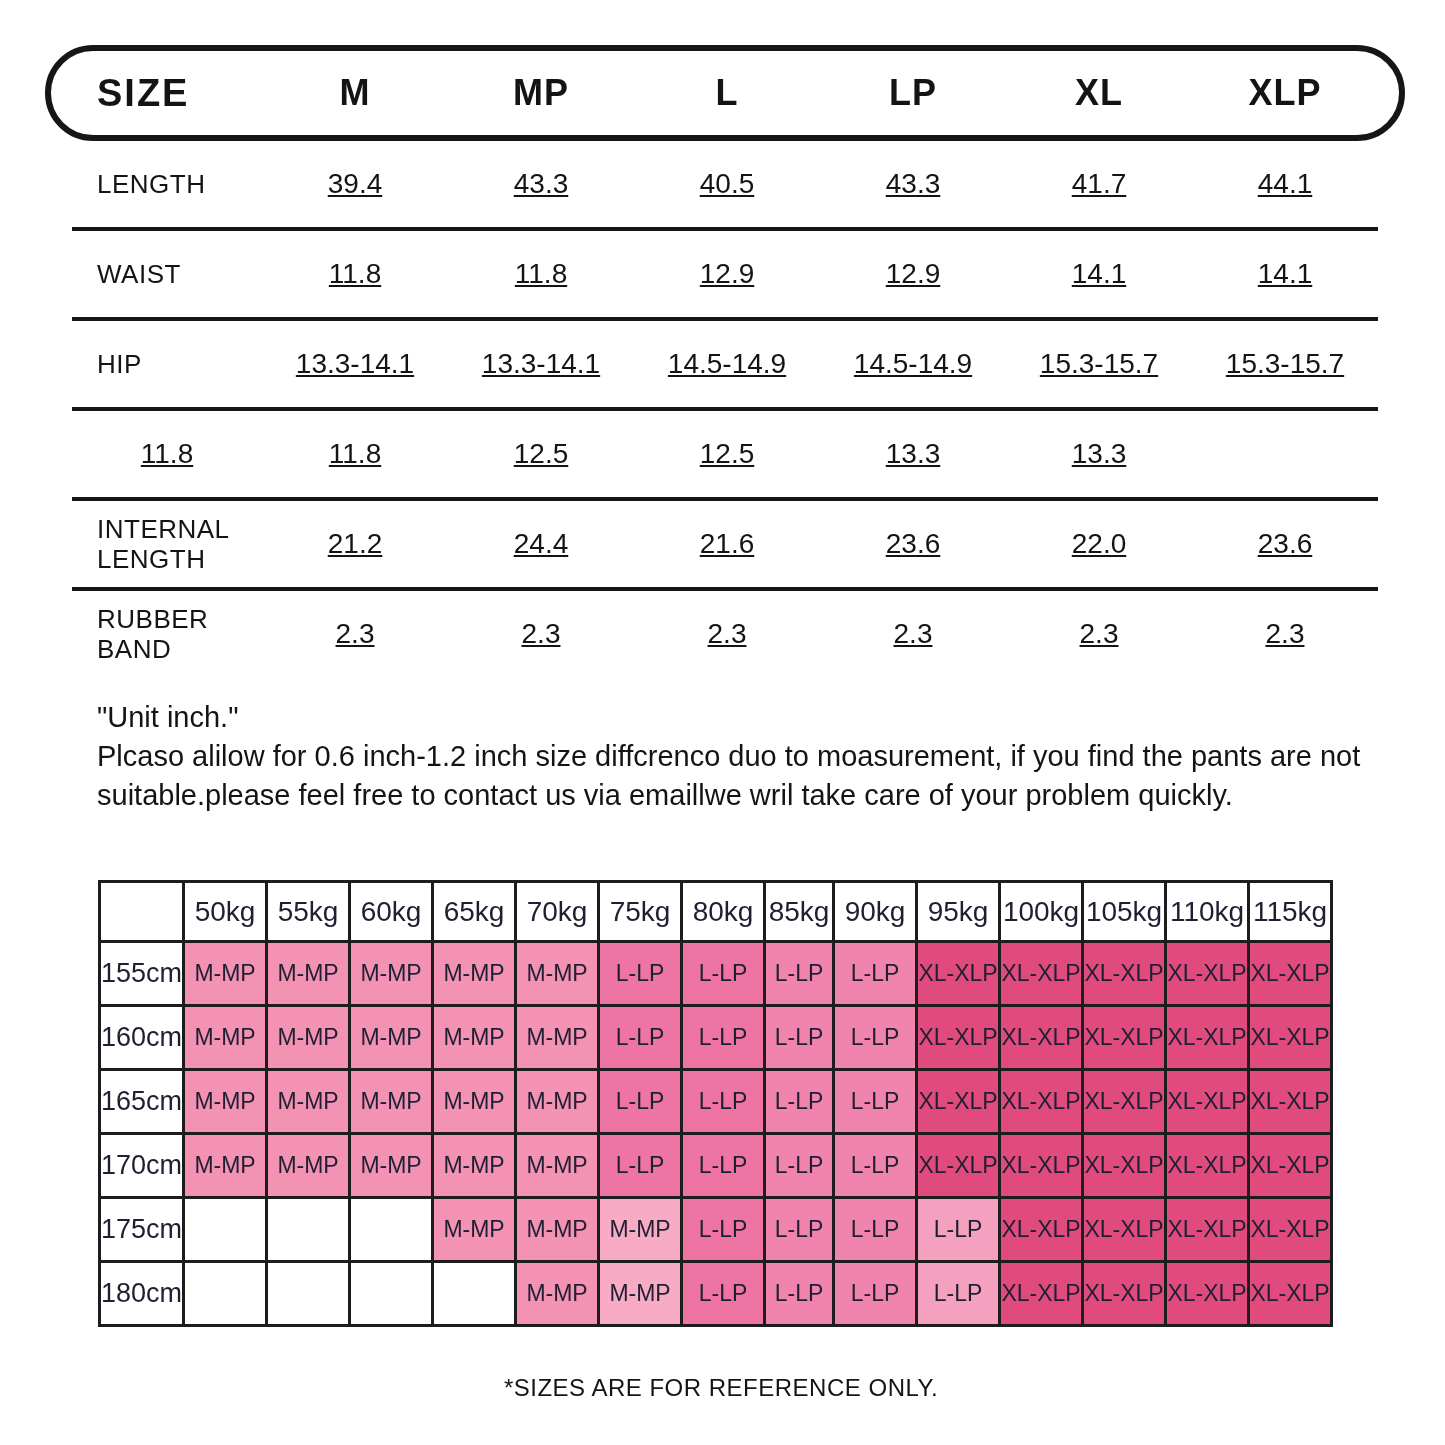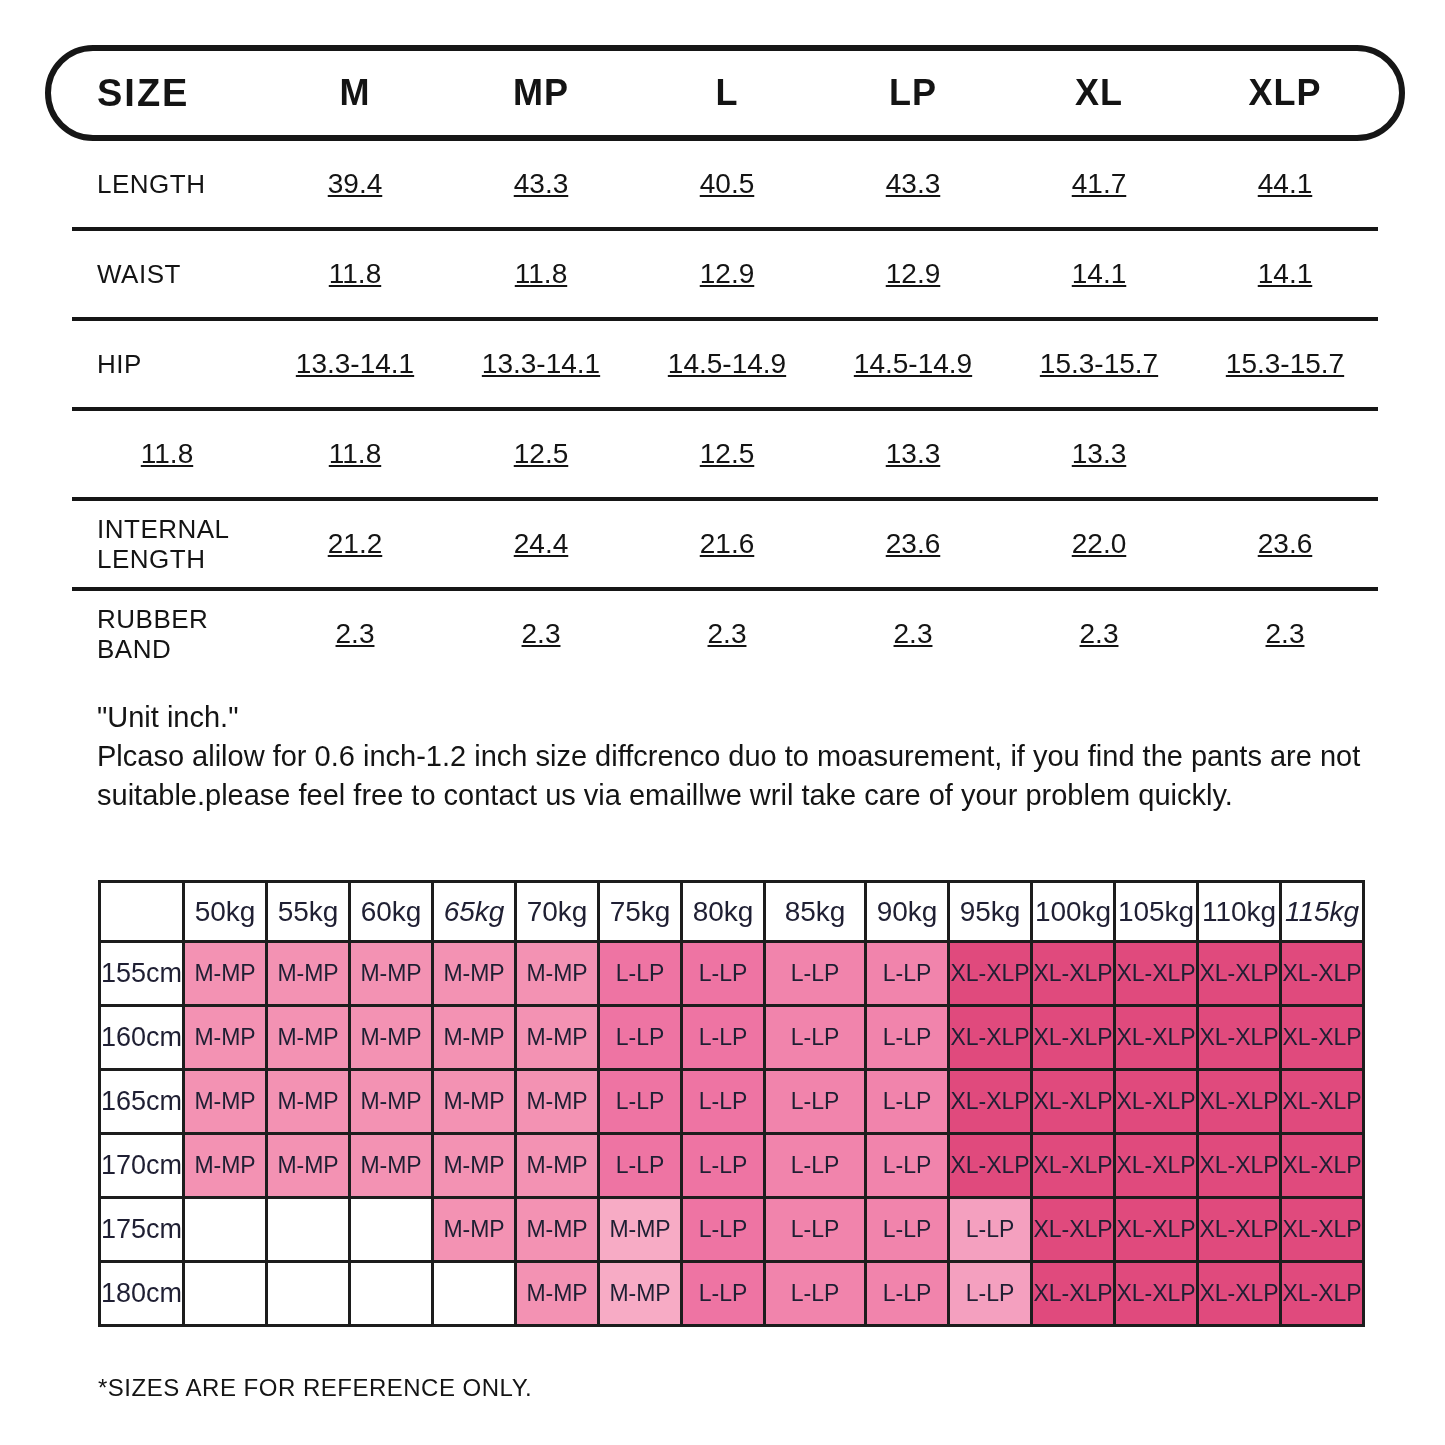--- a/index.html
+++ b/index.html
@@ -35,21 +35,21 @@
   table.fit{border-collapse:collapse;table-layout:fixed;}
   table.fit td{
     box-sizing:border-box;border:3px solid #1d1d1d;text-align:center;
     vertical-align:middle;height:64px;overflow:hidden;white-space:nowrap;
     padding:0;color:#1f1f33;
   }
   table.fit tr.head td{height:60px;font-size:28px;background:#fff;}
   table.fit td.hcol{font-size:27px;background:#fff;}
   table.fit td.cell{font-size:23px;}
   
-  .footer{position:absolute;left:98px;top:1374px;width:1246px;text-align:left;font-size:24px;letter-spacing:0.5px;}
+  .footer{position:absolute;left:98px;top:1374px;width:1246px;text-align:center;font-size:24px;letter-spacing:0.5px;}
 </style>
 </head>
 <body>
 
 <div class="size-chart">
   <div class="pill">
       <div class="sh-cell first">SIZE</div>
       <div class="sh-cell">M</div>
       <div class="sh-cell">MP</div>
       <div class="sh-cell">L</div>
@@ -122,31 +122,31 @@
 </div>
 
 <div class="fit-wrap">
   <table class="fit">
     <tbody>
         <tr class="head">
           <td style="width: 84px;"></td>
           <td style="width: 83px;">50kg</td>
           <td style="width: 83px;">55kg</td>
           <td style="width: 83px;">60kg</td>
-          <td style="width: 83px; font-style: italic;">65kg</td>
+          <td style="width: 83px;">65kg</td>
           <td style="width: 83px;">70kg</td>
           <td style="width: 83px;">75kg</td>
           <td style="width: 83px;">80kg</td>
-          <td style="width: 101px;">85kg</td>
+          <td style="width: 69px;">85kg</td>
           <td style="width: 83px;">90kg</td>
           <td style="width: 83px; margin-left: 35px;">95kg</td>
           <td style="width: 83px;">100kg</td>
           <td style="width: 83px;">105kg</td>
           <td style="width: 83px;">110kg</td>
-          <td style="width: 83px; font-style: italic;">115kg</td>
+          <td style="width: 83px;">115kg</td>
         </tr>
         <tr>
           <td class="hcol">155cm</td>
           <td class="cell" style="background: rgb(243, 146, 179);">M-MP</td>
           <td class="cell" style="background: rgb(243, 146, 179);">M-MP</td>
           <td class="cell" style="background: rgb(243, 146, 179);">M-MP</td>
           <td class="cell" style="background: rgb(243, 146, 179);">M-MP</td>
           <td class="cell" style="background: rgb(243, 146, 179);">M-MP</td>
           <td class="cell" style="background: rgb(238, 116, 163);">L-LP</td>
           <td class="cell" style="background: rgb(238, 116, 163);">L-LP</td>

